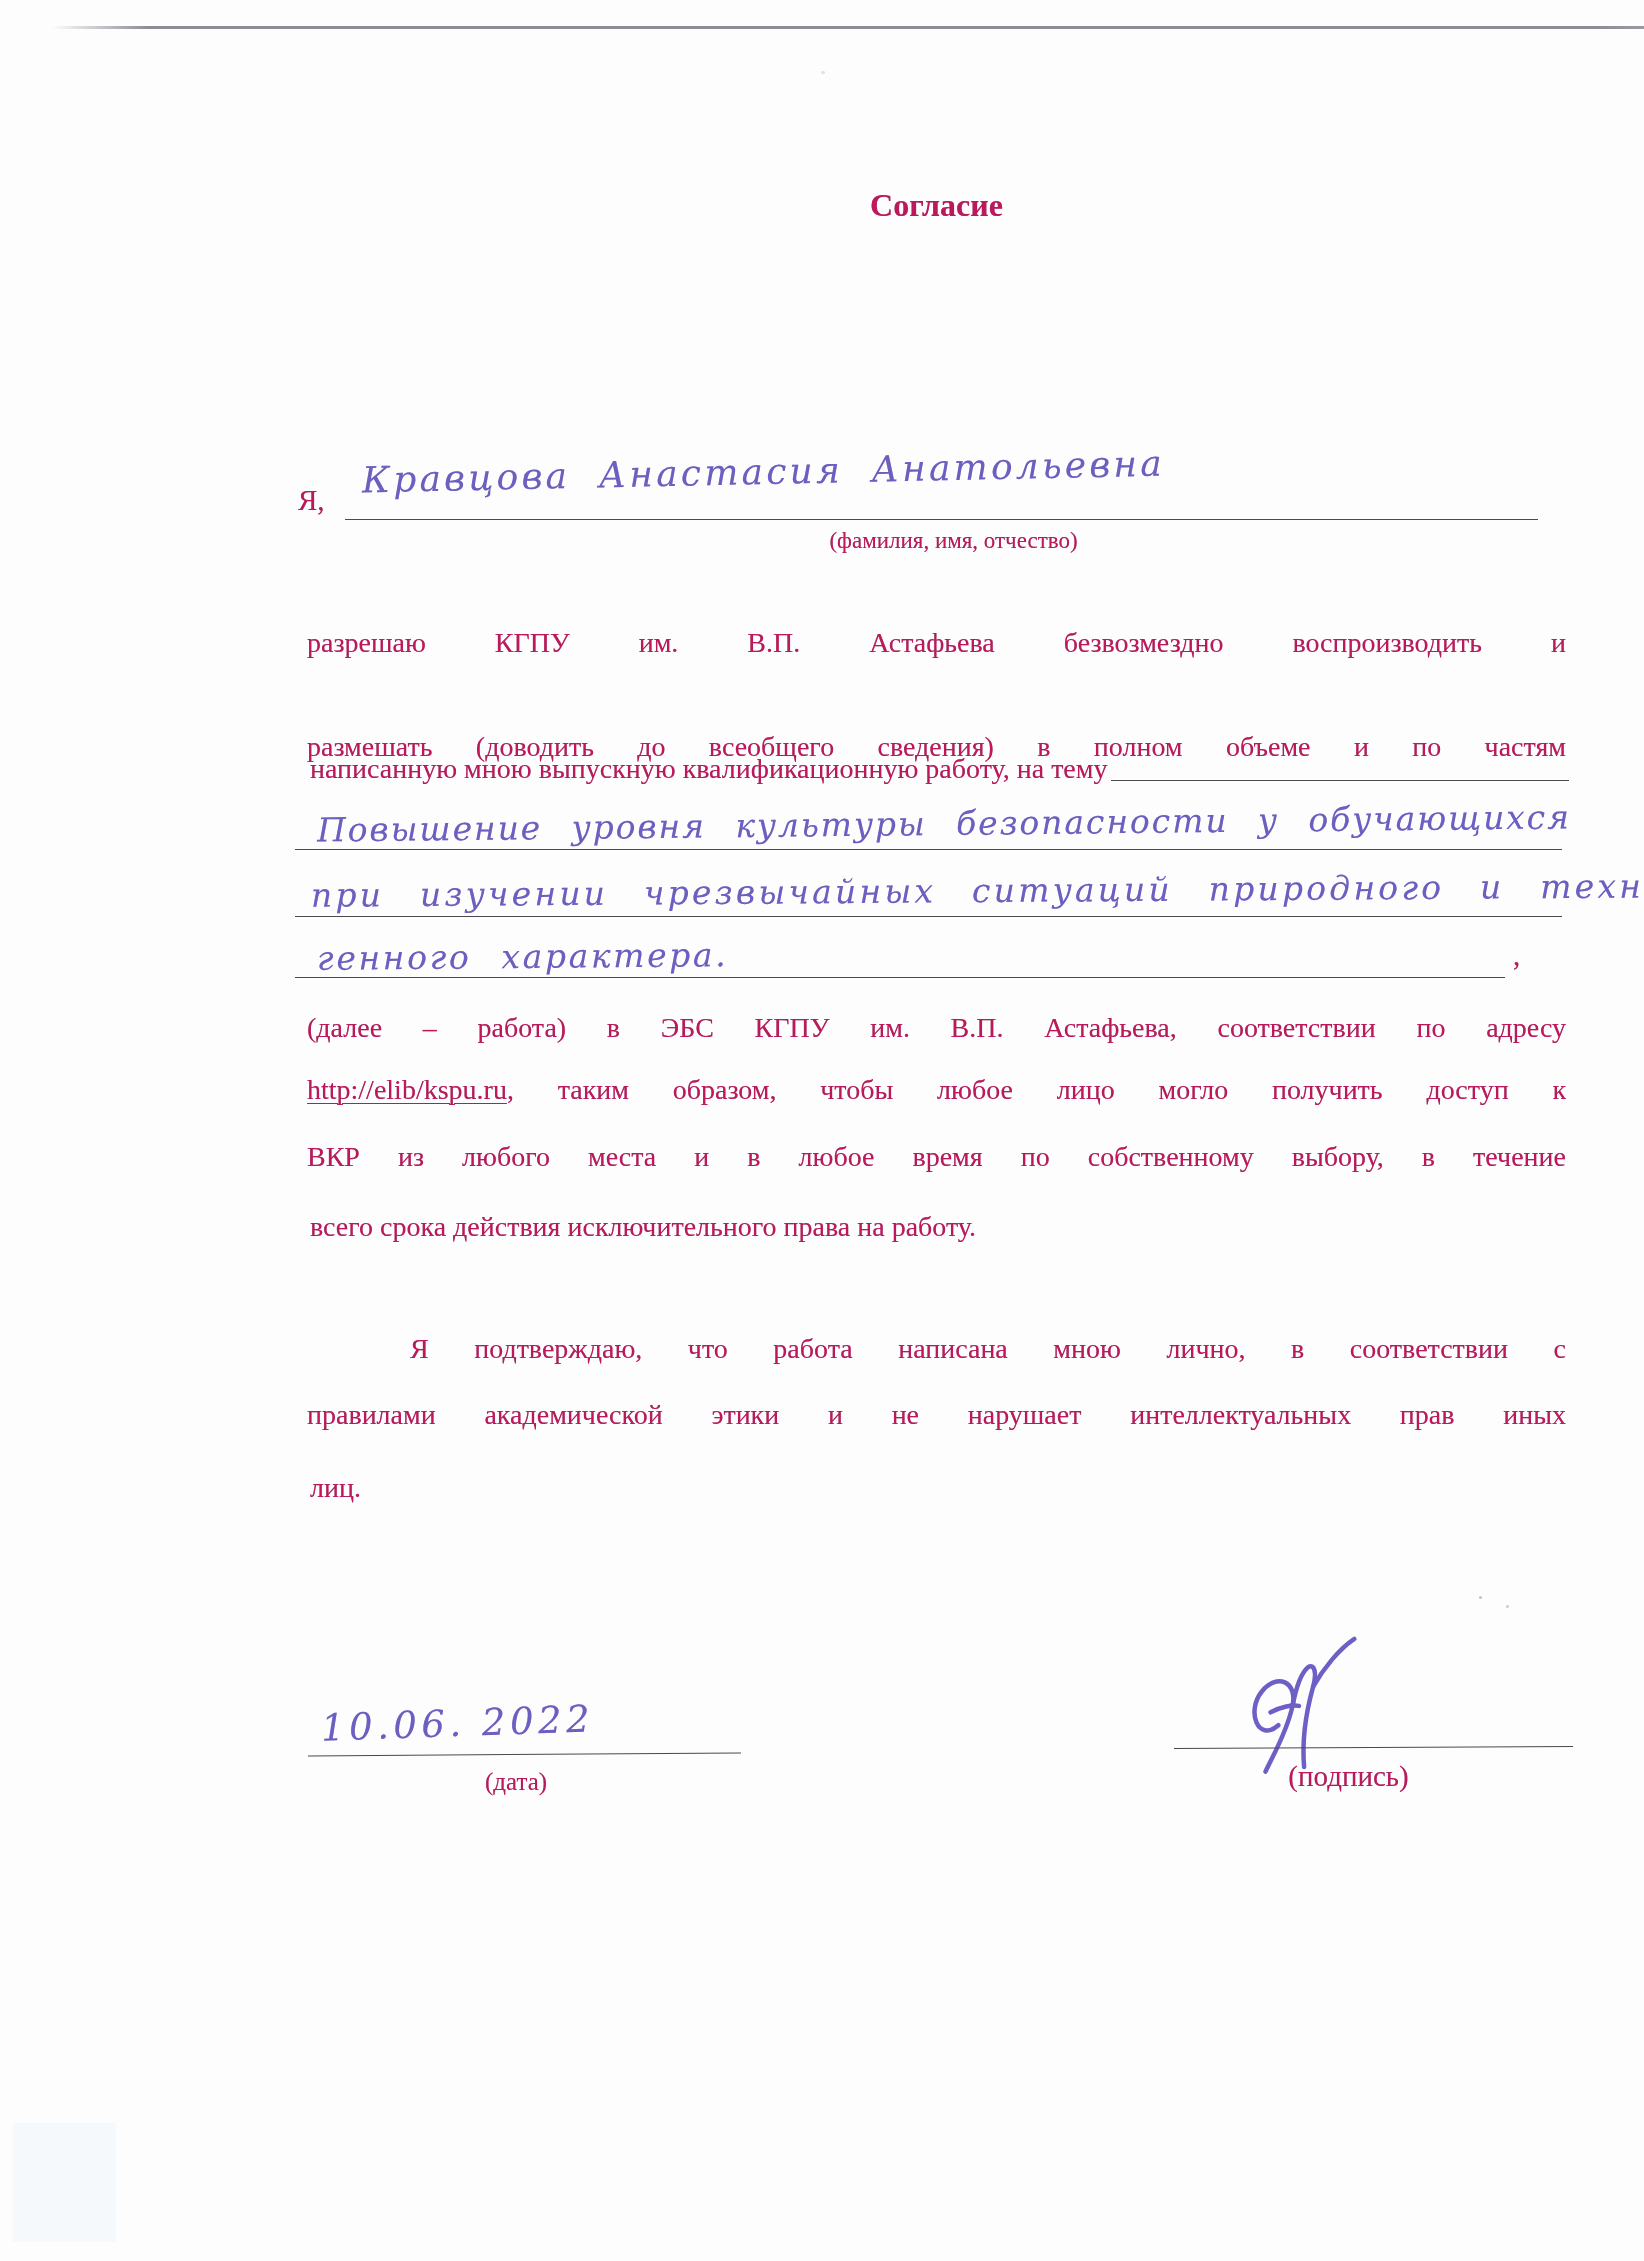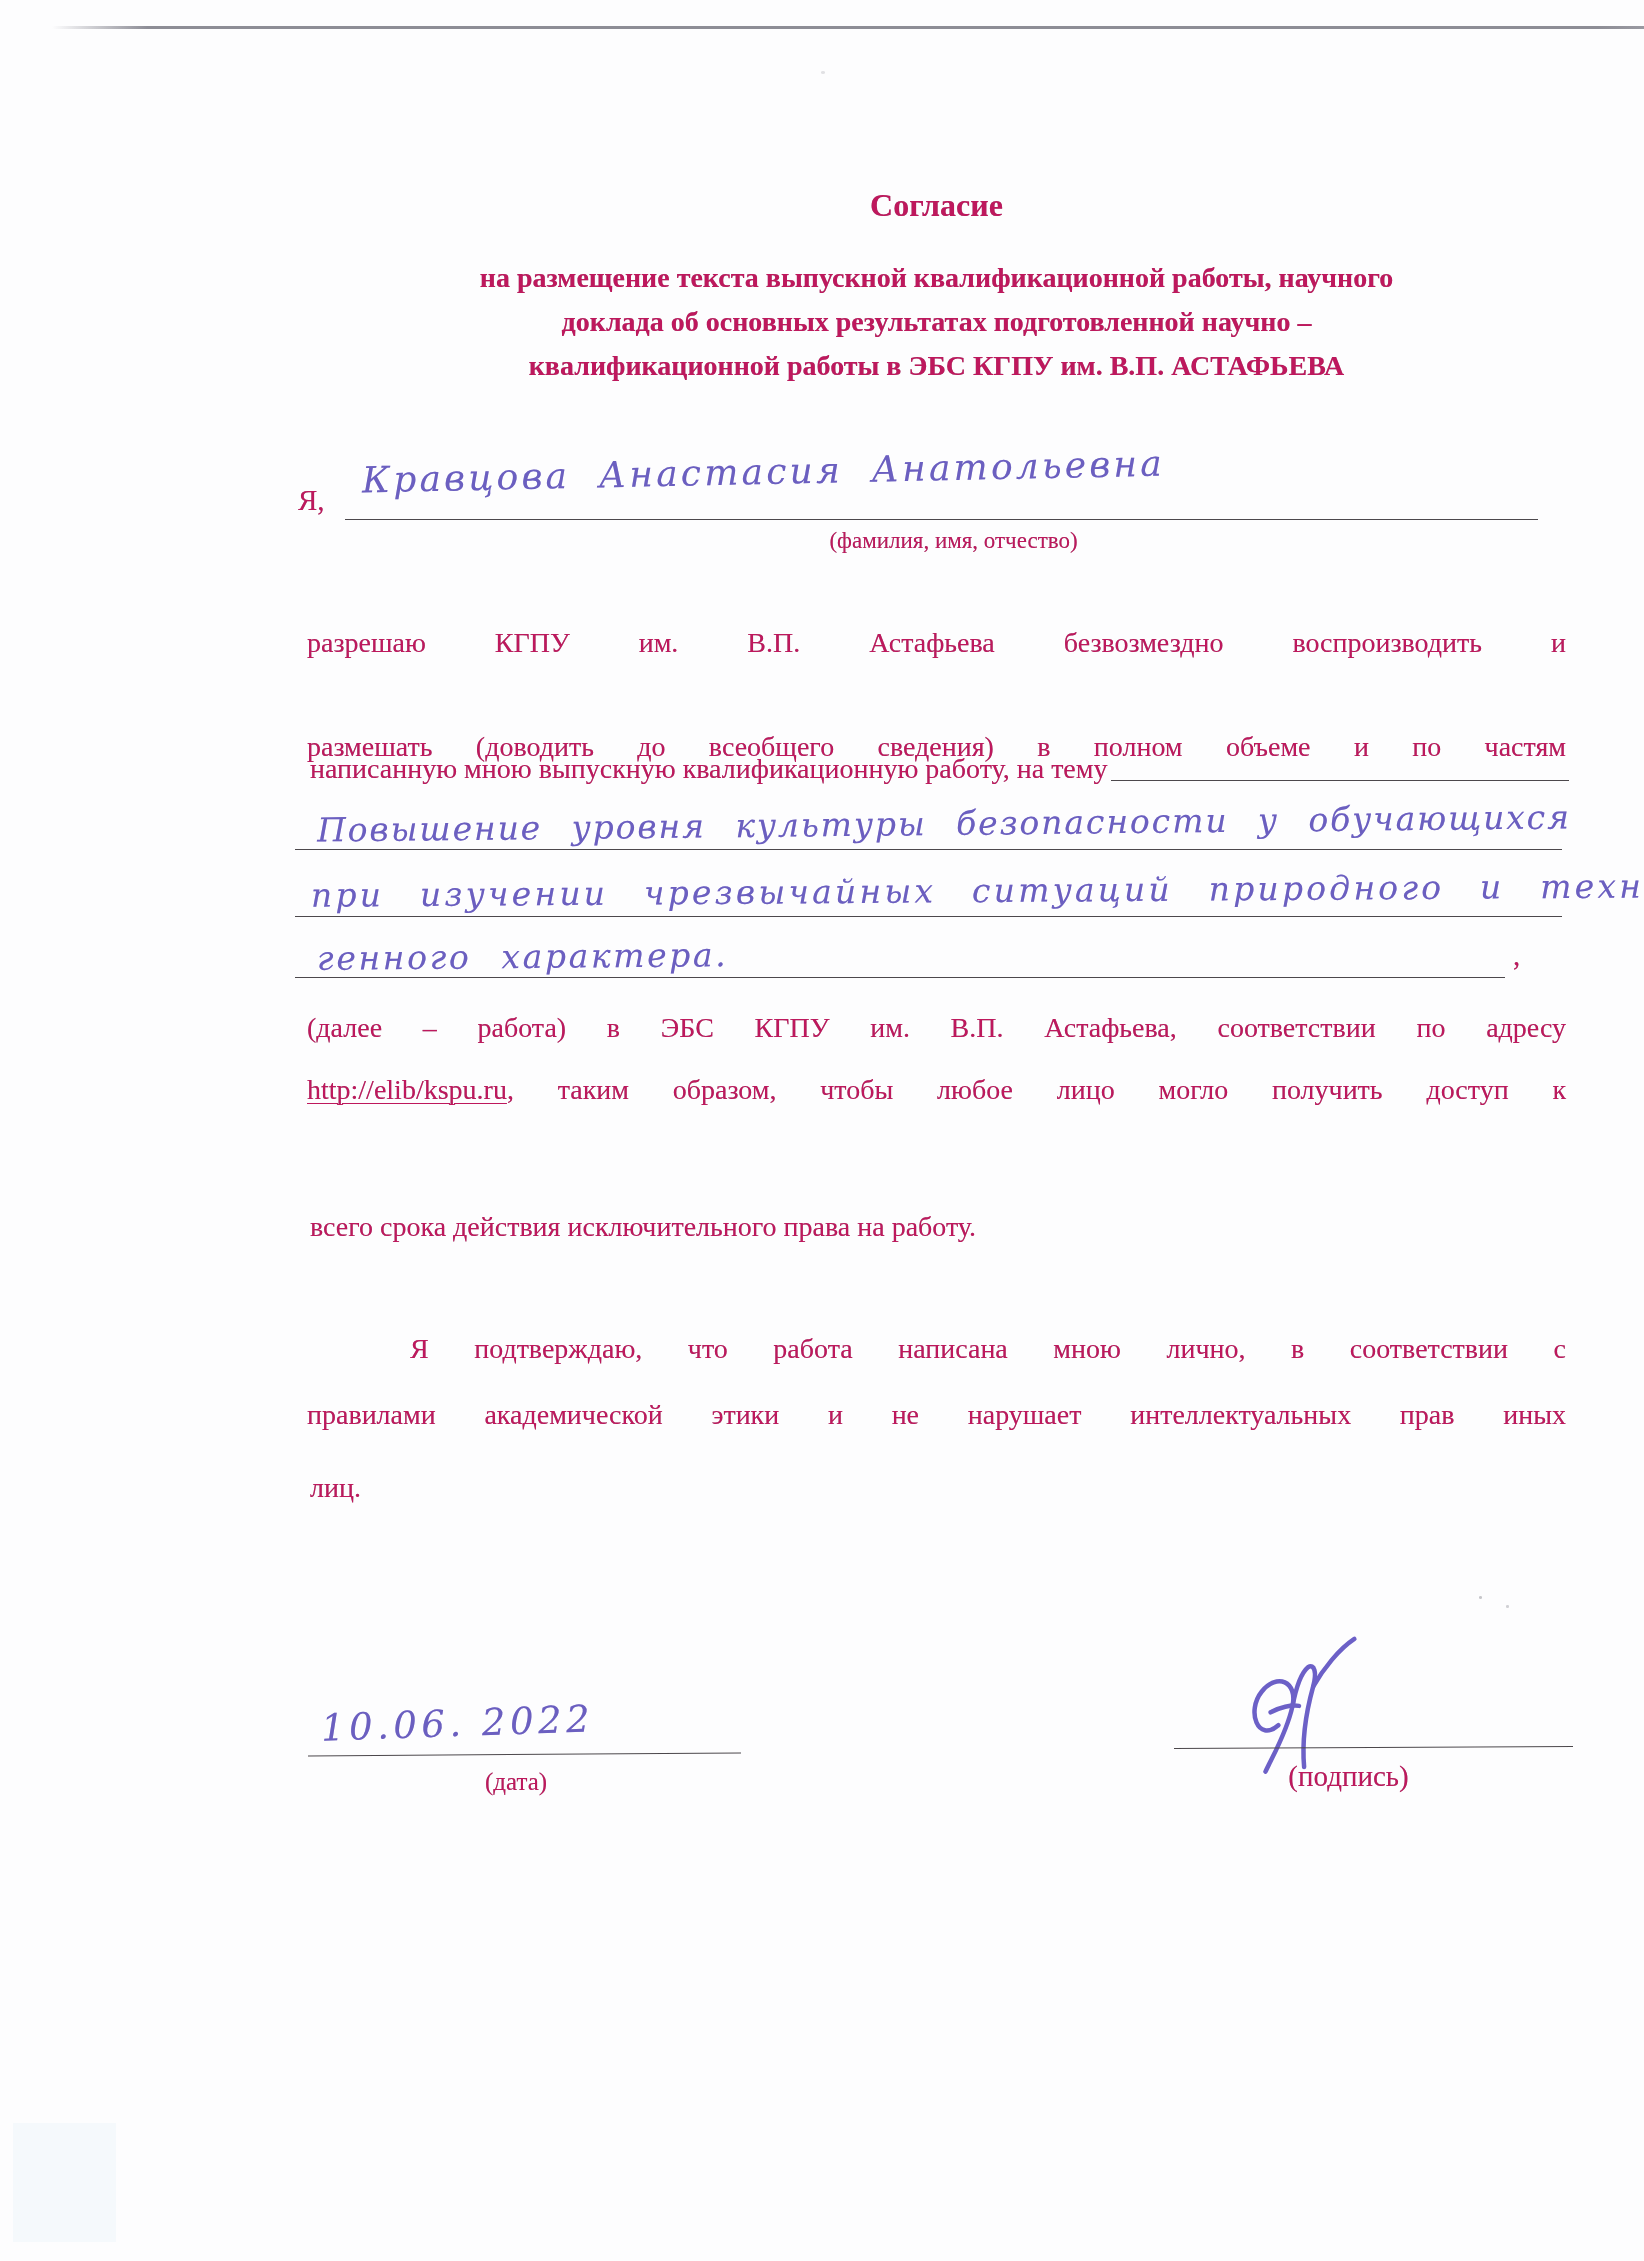--- a/index.html
+++ b/index.html
@@ -43,25 +43,20 @@
 </style>
 </head>
 <body>
 
 <div class="page">
 
   <div class="abs scanline" style="left:52px;top:26px;width:1593px;"></div>
 
   <div class="abs printed bold center" style="left:307px;top:187px;width:1259px;font-size:32px;">Согласие</div>
 
-  <div class="abs printed bold center" style="left:307px;top:256px;width:1259px;font-size:28px;line-height:44px;">
-    <div>на размещение текста выпускной квалификационной работы, научного</div>
-    <div>доклада об основных результатах подготовленной научно –</div>
-    <div>квалификационной работы в ЭБС КГПУ им. В.П. АСТАФЬЕВА</div>
-  </div>
 
   <div class="abs printed" style="left:298px;top:484px;font-size:29px;">Я,</div>
 
   <div class="abs hw" style="left:362px;top:451px;font-size:36px;letter-spacing:3.2px;word-spacing:14px;transform:rotate(-1.2deg);">Кравцова Анастасия Анатольевна</div>
 
   <div class="abs rule" style="left:345px;top:519px;width:1193px;"></div>
 
   <div class="abs printed center" style="left:728px;top:528px;width:451px;font-size:23px;">(фамилия, имя, отчество)</div>
 
   <div class="abs printed just rowj" style="top:625px;">разрешаю КГПУ им. В.П. Астафьева безвозмездно воспроизводить и</div>
@@ -82,20 +77,21 @@
   <div class="abs hw" style="left:317px;top:937px;font-size:33px;letter-spacing:2.6px;word-spacing:17px;transform:rotate(-0.5deg);">генного характера.</div>
   <div class="abs rule" style="left:295px;top:977px;width:1210px;"></div>
   <div class="abs printed" style="left:1513px;top:939px;font-size:29px;">,</div>
 
   <div class="abs printed just rowj" style="top:1010px;">(далее – работа) в ЭБС КГПУ им. В.П. Астафьева, соответствии по адресу</div>
 
   <div class="abs printed just rowj" style="top:1072px;">
     <span class="url">http://elib/kspu.ru</span><span>, таким образом, чтобы любое лицо могло получить доступ к</span>
   </div>
 
+  <div class="abs printed just rowj" style="top:1139px;">ВКР из любого места и в любое время по собственному выбору, в течение</div>
 
   <div class="abs printed row" style="top:1209px;">всего срока действия исключительного права на работу.</div>
 
   <div class="abs printed just rowj" style="top:1331px;text-indent:103px;">Я подтверждаю, что работа написана мною лично, в соответствии с</div>
 
   <div class="abs printed just rowj" style="top:1397px;">правилами академической этики и не нарушает интеллектуальных прав иных</div>
 
   <div class="abs printed row" style="top:1470px;">лиц.</div>
 
   <div class="abs hw" style="left:321px;top:1702px;font-size:37px;letter-spacing:4.5px;transform:rotate(-2deg);">10.06. 2022</div>

